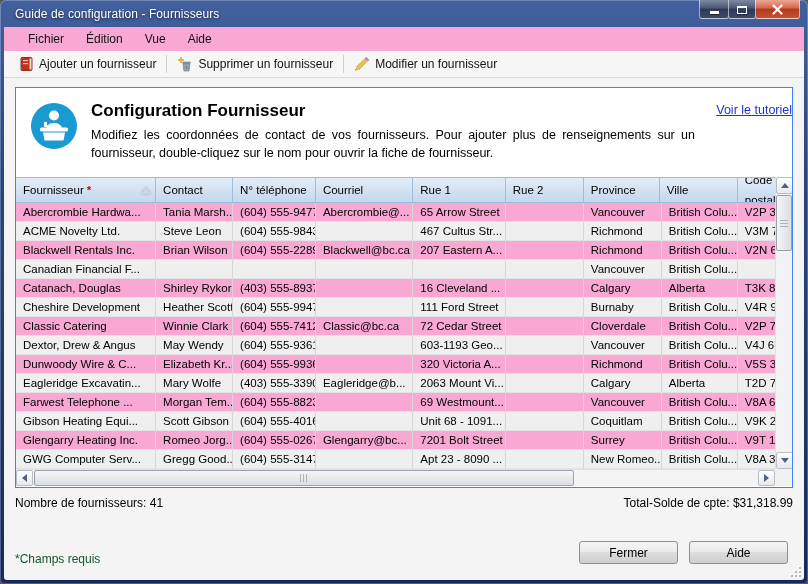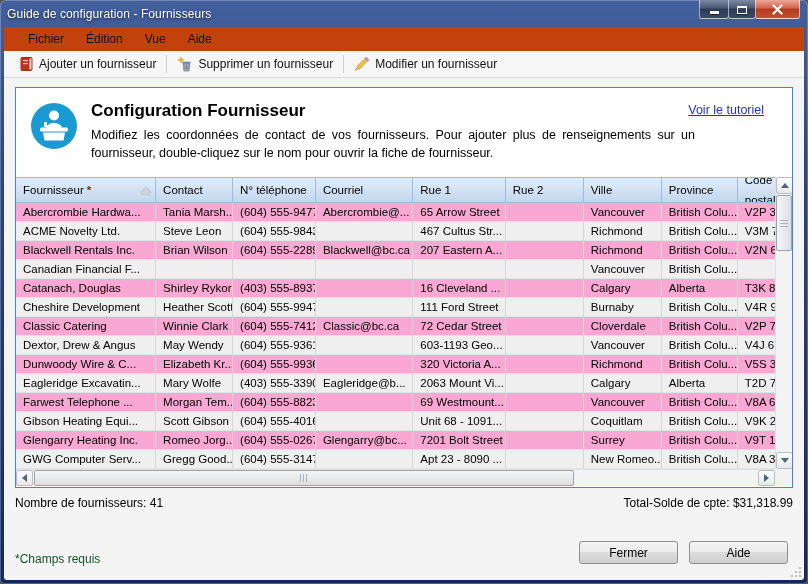--- a/index.html
+++ b/index.html
@@ -9,21 +9,21 @@
   
   .window {
     width:808px; height:584px;
     background:linear-gradient(180deg,#44619f 0%, #2a457f 30%, #17295b 100%);
     border-radius:6px 6px 5px 5px;
     position:relative; overflow:hidden;
     box-shadow:inset 0 0 0 1px rgba(255,255,255,.25);
   }
   .titlebar { height:27px; position:relative; display:flex; align-items:center; }
   .title-text {
-    color:#fff; font-size:12px; padding-left:7px;
+    color:#fff; font-size:12px; padding-left:15px;
     text-shadow:0 1px 3px rgba(0,0,0,.7); letter-spacing:.1px;
   }
   .win-controls { position:absolute; top:0; right:8px; display:flex; }
   .win-btn {
     height:19px; margin-top:0; border:1px solid rgba(255,255,255,.55); border-top:none;
     background:linear-gradient(180deg,#7d8aa3 0%,#4a5873 45%,#2d3a57 50%,#3c4a69 100%);
     border-radius:0 0 3px 3px; display:flex; align-items:center; justify-content:center;
     margin-left:-1px; cursor:default;
   }
   .btn-min { width:30px; } .btn-max { width:28px; }
@@ -34,21 +34,21 @@
   .glyph-min { width:9px; height:3px; background:#fff; margin-top:7px; box-shadow:0 1px 1px rgba(0,0,0,.5); }
   .glyph-max { width:10px; height:8px; border:1px solid #fff; border-top:2px solid #fff; margin-top:2px; box-shadow:0 1px 1px rgba(0,0,0,.4); }
 
   
   .client {
     position:absolute; left:4px; top:27px; width:800px; height:553px;
     background:#f4f4f4; border-radius:0 0 3px 3px; overflow:hidden;
     display:flex; flex-direction:column;
   }
   .menubar {
-    height:24px; background:#c2410c; display:flex; align-items:center;
+    height:24px; background:#f9a8d4; display:flex; align-items:center;
     padding-left:13px; flex:0 0 auto;
   }
   .menu-item { font-size:12px; color:#111; padding:3px 11px; cursor:default; }
   .toolbar {
     height:27px; background:#f6f6f6; border-bottom:1px solid #dadada;
     display:flex; align-items:center; padding-left:6px; flex:0 0 auto;
   }
   .tool-btn { display:flex; align-items:center; gap:5px; padding:3px 8px; font-size:12px; color:#111; cursor:default; border-radius:2px; }
   .tool-sep { width:1px; height:18px; background:#cfcfcf; margin:0 2px; }
   .tool-icon { width:16px; height:16px; display:block; }
@@ -59,21 +59,21 @@
     background:#fff; border:1px solid #3b82f6; height:401px;
     display:flex; flex-direction:column; overflow:hidden;
   }
   .panel-header { height:89px; position:relative; flex:0 0 auto; }
   .hero-icon { position:absolute; left:15px; top:15px; width:46px; height:46px; }
   .hero-title { margin:13px 0 0 75px; font-size:17px; font-weight:bold; color:#000; }
   .hero-desc {
     margin:5px 0 0 75px; width:604px; font-size:12.5px; line-height:18px;
     color:#000; text-align:justify;
   }
-  .tutorial-link { position:absolute; right:28px; top:15px; font-size:12.5px; color:#2233cc; text-decoration:underline; cursor:pointer; }
+  .tutorial-link { position:absolute; right:0; top:15px; font-size:12.5px; color:#2233cc; text-decoration:underline; cursor:pointer; }
 
   
   .table-zone { flex:0 0 auto; display:flex; flex-direction:column; }
   .table-top { display:flex; }
   .table-main { width:759px; }
   .thead { display:flex; height:26px; }
   .hcell {
     background:linear-gradient(180deg,#e2ecf8 0%,#d3e2f3 50%,#c3d7ee 100%);
     border-top:1px solid #9fbcdd; border-bottom:1px solid #9fbcdd; border-right:1px solid #9fbcdd;
     font-size:11.5px; color:#000; display:flex; align-items:center;
@@ -234,22 +234,22 @@
                 <div class="hcell col0">
                   <span>Fournisseur</span>
                   <span class="req-star">*</span>
                   <span class="sort-arrow"></span>
                 </div>
                 <div class="hcell col1">Contact</div>
                 <div class="hcell col2">N° téléphone</div>
                 <div class="hcell col3">Courriel</div>
                 <div class="hcell col4">Rue 1</div>
                 <div class="hcell col5">Rue 2</div>
+                <div class="hcell col7">Province</div>
                 <div class="hcell col6">Ville</div>
-                <div class="hcell col7">Province</div>
                 <div class="hcell col8 wrap">Code postal</div>
               </div>
               <div class="tbody">
                   <div class="trow">
                     <div class="tcell col0">Abercrombie Hardwa...</div>
                     <div class="tcell col1">Tania Marsh...</div>
                     <div class="tcell col2">(604) 555-9477</div>
                     <div class="tcell col3">Abercrombie@...</div>
                     <div class="tcell col4">65 Arrow Street</div>
                     <div class="tcell col5"></div>

